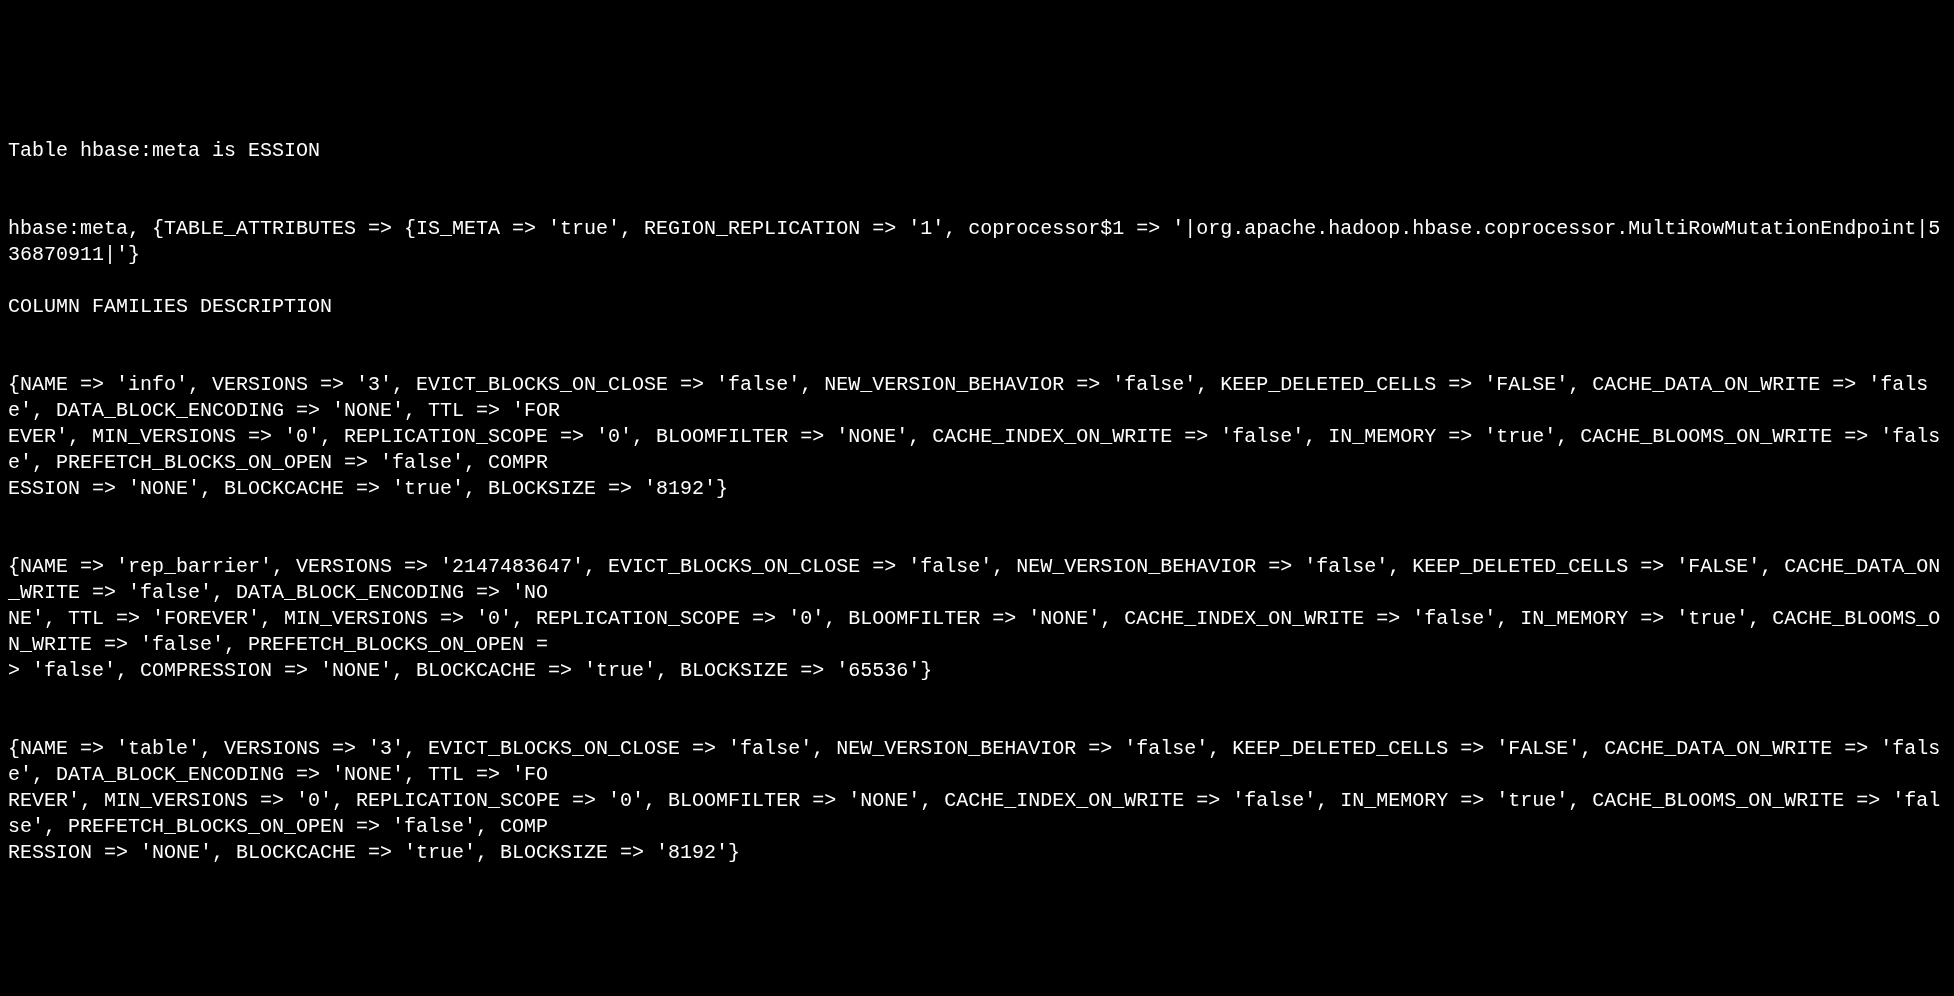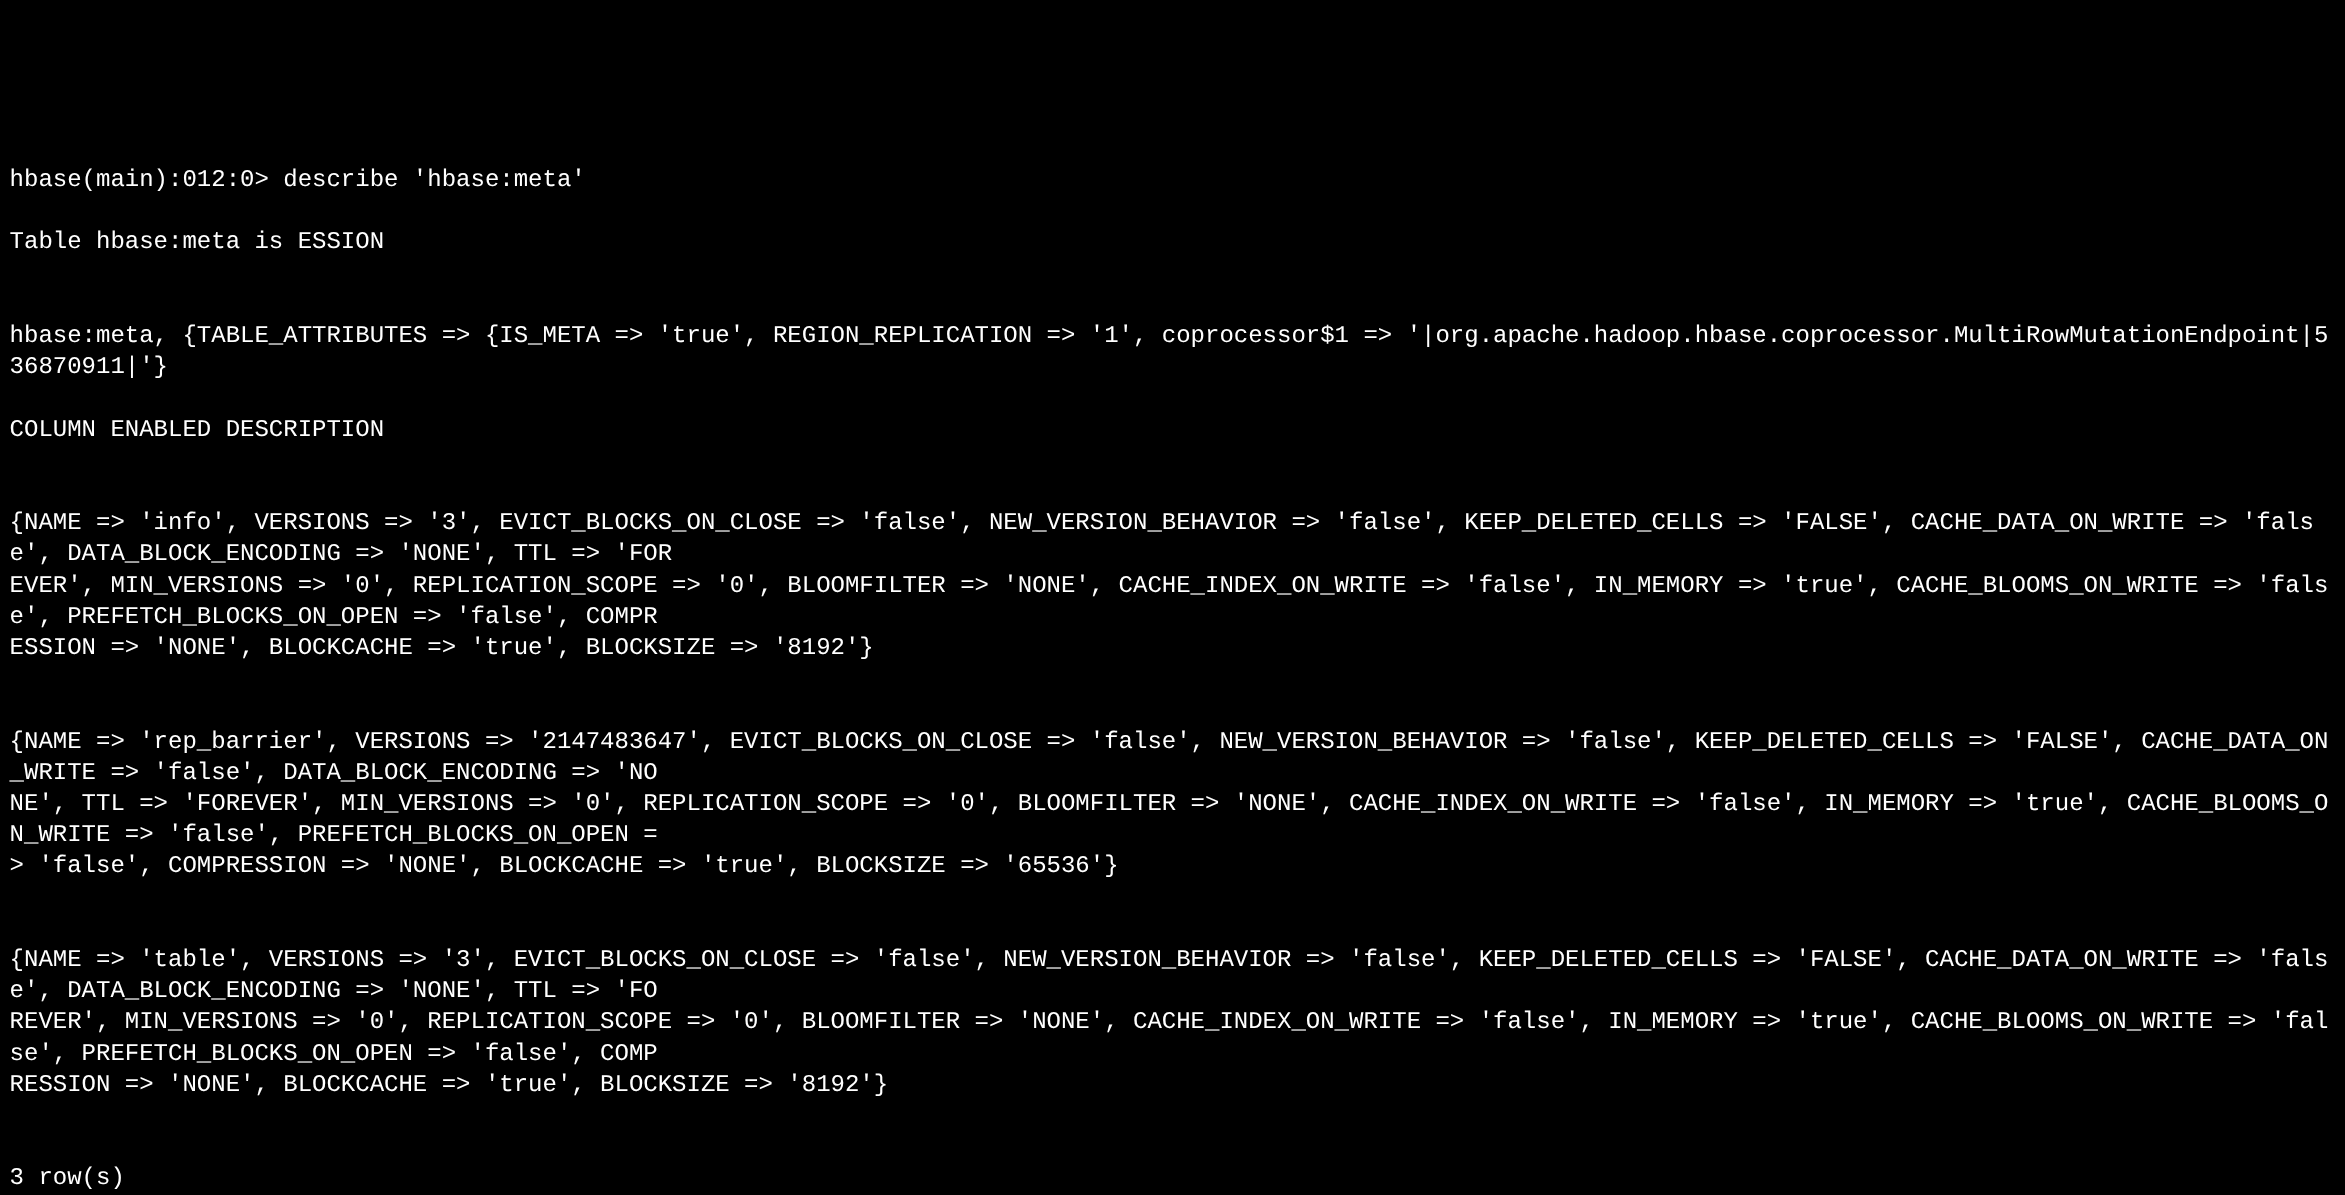--- a/index.html
+++ b/index.html
@@ -26,36 +26,34 @@
     .line {
       display: block;
     }
   </style>
 </head>
 <body>
 
 
 
 <div class="terminal-output">
-<span class="line">hbase(main):012:0&gt; describe 'hbase:meta'</span>
 <span class="line">Table hbase:meta is ESSION</span>
 <span class="line"></span>
 <span class="line">hbase:meta, {TABLE_ATTRIBUTES =&gt; {IS_META =&gt; 'true', REGION_REPLICATION =&gt; '1', coprocessor$1 =&gt; '|org.apache.hadoop.hbase.coprocessor.MultiRowMutationEndpoint|536870911|'}</span>
-<span class="line">COLUMN ENABLED DESCRIPTION</span>
+<span class="line">COLUMN FAMILIES DESCRIPTION</span>
 <span class="line"></span>
 <span class="line">{NAME =&gt; 'info', VERSIONS =&gt; '3', EVICT_BLOCKS_ON_CLOSE =&gt; 'false', NEW_VERSION_BEHAVIOR =&gt; 'false', KEEP_DELETED_CELLS =&gt; 'FALSE', CACHE_DATA_ON_WRITE =&gt; 'false', DATA_BLOCK_ENCODING =&gt; 'NONE', TTL =&gt; 'FOR
 EVER', MIN_VERSIONS =&gt; '0', REPLICATION_SCOPE =&gt; '0', BLOOMFILTER =&gt; 'NONE', CACHE_INDEX_ON_WRITE =&gt; 'false', IN_MEMORY =&gt; 'true', CACHE_BLOOMS_ON_WRITE =&gt; 'false', PREFETCH_BLOCKS_ON_OPEN =&gt; 'false', COMPR
 ESSION =&gt; 'NONE', BLOCKCACHE =&gt; 'true', BLOCKSIZE =&gt; '8192'}</span>
 <span class="line"></span>
 <span class="line">{NAME =&gt; 'rep_barrier', VERSIONS =&gt; '2147483647', EVICT_BLOCKS_ON_CLOSE =&gt; 'false', NEW_VERSION_BEHAVIOR =&gt; 'false', KEEP_DELETED_CELLS =&gt; 'FALSE', CACHE_DATA_ON_WRITE =&gt; 'false', DATA_BLOCK_ENCODING =&gt; 'NO
 NE', TTL =&gt; 'FOREVER', MIN_VERSIONS =&gt; '0', REPLICATION_SCOPE =&gt; '0', BLOOMFILTER =&gt; 'NONE', CACHE_INDEX_ON_WRITE =&gt; 'false', IN_MEMORY =&gt; 'true', CACHE_BLOOMS_ON_WRITE =&gt; 'false', PREFETCH_BLOCKS_ON_OPEN =
 &gt; 'false', COMPRESSION =&gt; 'NONE', BLOCKCACHE =&gt; 'true', BLOCKSIZE =&gt; '65536'}</span>
 <span class="line"></span>
 <span class="line">{NAME =&gt; 'table', VERSIONS =&gt; '3', EVICT_BLOCKS_ON_CLOSE =&gt; 'false', NEW_VERSION_BEHAVIOR =&gt; 'false', KEEP_DELETED_CELLS =&gt; 'FALSE', CACHE_DATA_ON_WRITE =&gt; 'false', DATA_BLOCK_ENCODING =&gt; 'NONE', TTL =&gt; 'FO
 REVER', MIN_VERSIONS =&gt; '0', REPLICATION_SCOPE =&gt; '0', BLOOMFILTER =&gt; 'NONE', CACHE_INDEX_ON_WRITE =&gt; 'false', IN_MEMORY =&gt; 'true', CACHE_BLOOMS_ON_WRITE =&gt; 'false', PREFETCH_BLOCKS_ON_OPEN =&gt; 'false', COMP
 RESSION =&gt; 'NONE', BLOCKCACHE =&gt; 'true', BLOCKSIZE =&gt; '8192'}</span>
 <span class="line"></span>
-<span class="line">3 row(s)</span>
 
 </div>
 
 
 
 
 </body></html>

